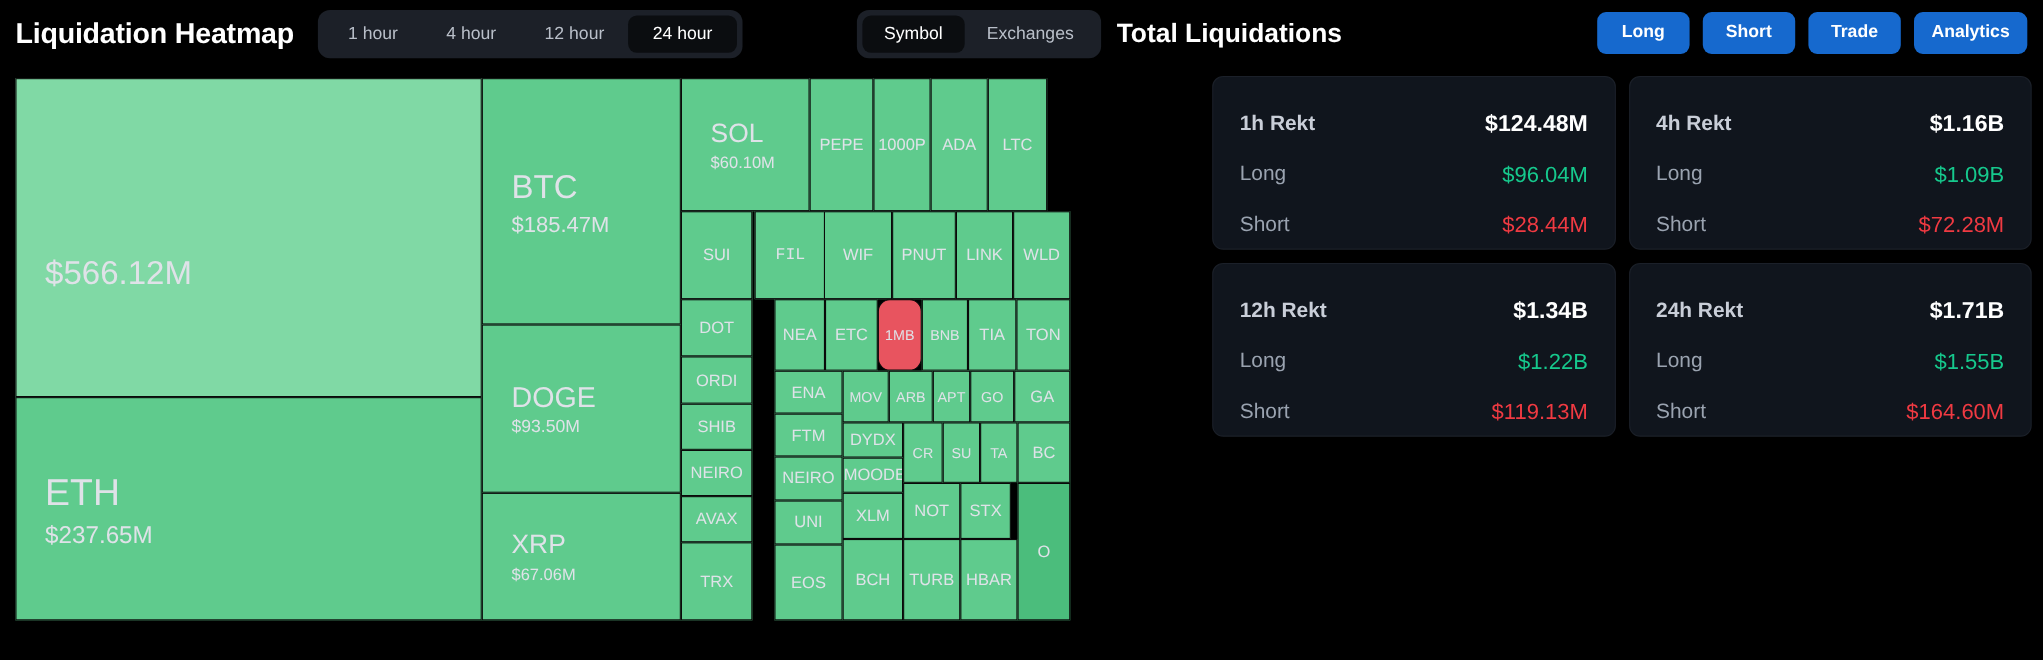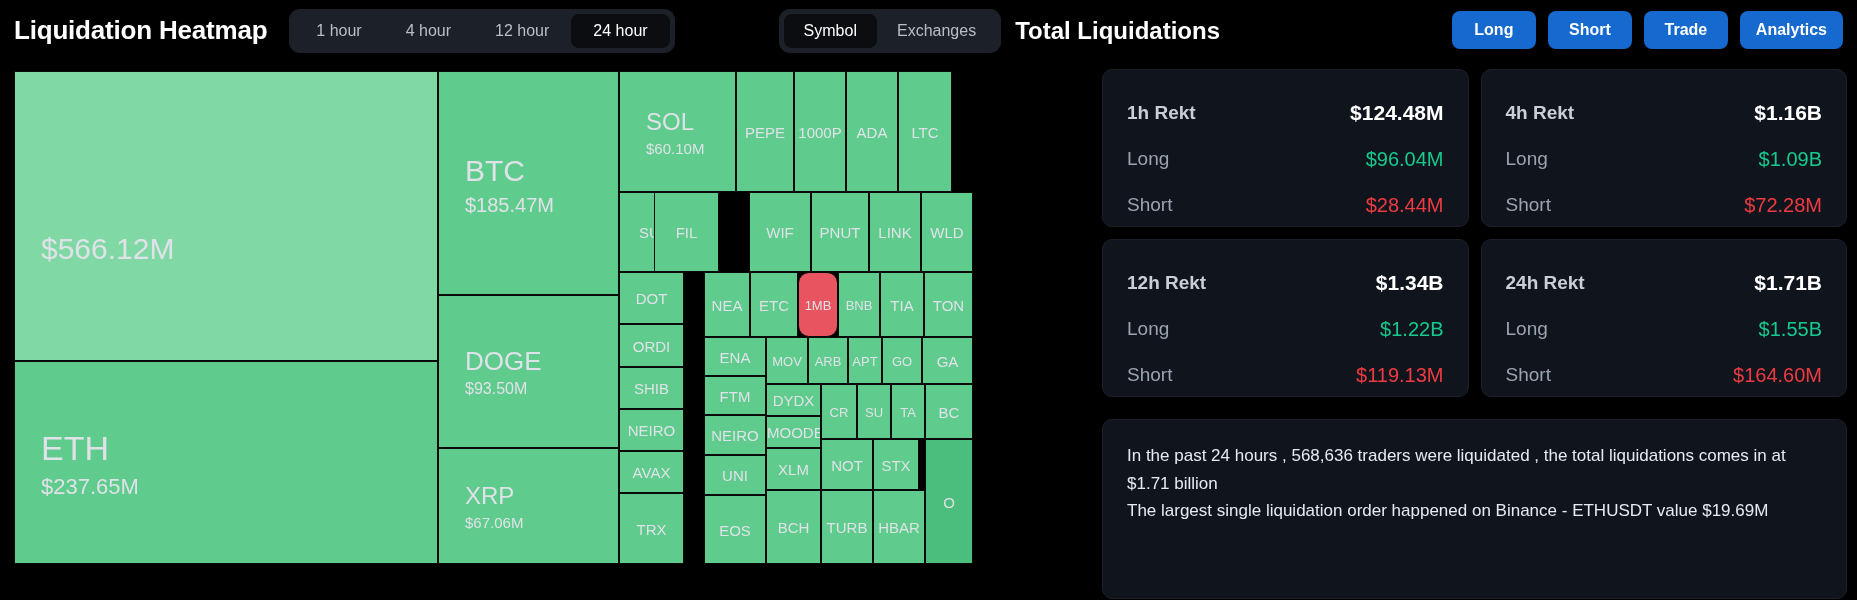--- a/index.html
+++ b/index.html
@@ -228,21 +228,21 @@
       </div>
       <div class="tile small" style="left: 832px; top: 0px; width: 52px; height: 121px;">
         <div class="t-name">ADA</div>
       </div>
       <div class="tile small" style="left: 884px; top: 0px; width: 54px; height: 121px;">
         <div class="t-name">LTC</div>
       </div>
       <div class="tile small" style="left: 605px; top: 121px; width: 65px; height: 80px;">
         <div class="t-name">SUI</div>
       </div>
-      <div class="tile small" style="left: 640px; top: 121px; width: 65px; height: 80px;">
+      <div class="tile small" style="left: 672px; top: 121px; width: 65px; height: 80px; font-family: Liberation Mono, monospace;">
         <div class="t-name">FIL</div>
       </div>
       <div class="tile small" style="left: 735px; top: 121px; width: 62px; height: 80px;">
         <div class="t-name">WIF</div>
       </div>
       <div class="tile small" style="left: 797px; top: 121px; width: 58px; height: 80px;">
         <div class="t-name">PNUT</div>
       </div>
       <div class="tile small" style="left: 855px; top: 121px; width: 52px; height: 80px;">
         <div class="t-name">LINK</div>
@@ -410,19 +410,15 @@
             <span class="stat-label">Long</span>
             <span class="stat-value-long">$1.55B</span>
           </div>
           <div class="stat-row">
             <span class="stat-label">Short</span>
             <span class="stat-value-short">$164.60M</span>
           </div>
         </div>
       </div>
 
-    <div class="summary-card">
-      <div class="summary-line">In the past 24 hours , 568,636 traders were liquidated , the total liquidations comes in at $1.71 billion</div>
-      <div class="summary-line">The largest single liquidation order happened on Binance - ETHUSDT value $19.69M</div>
-    </div>
   </div>
 
 </div>
 
 </body></html>

